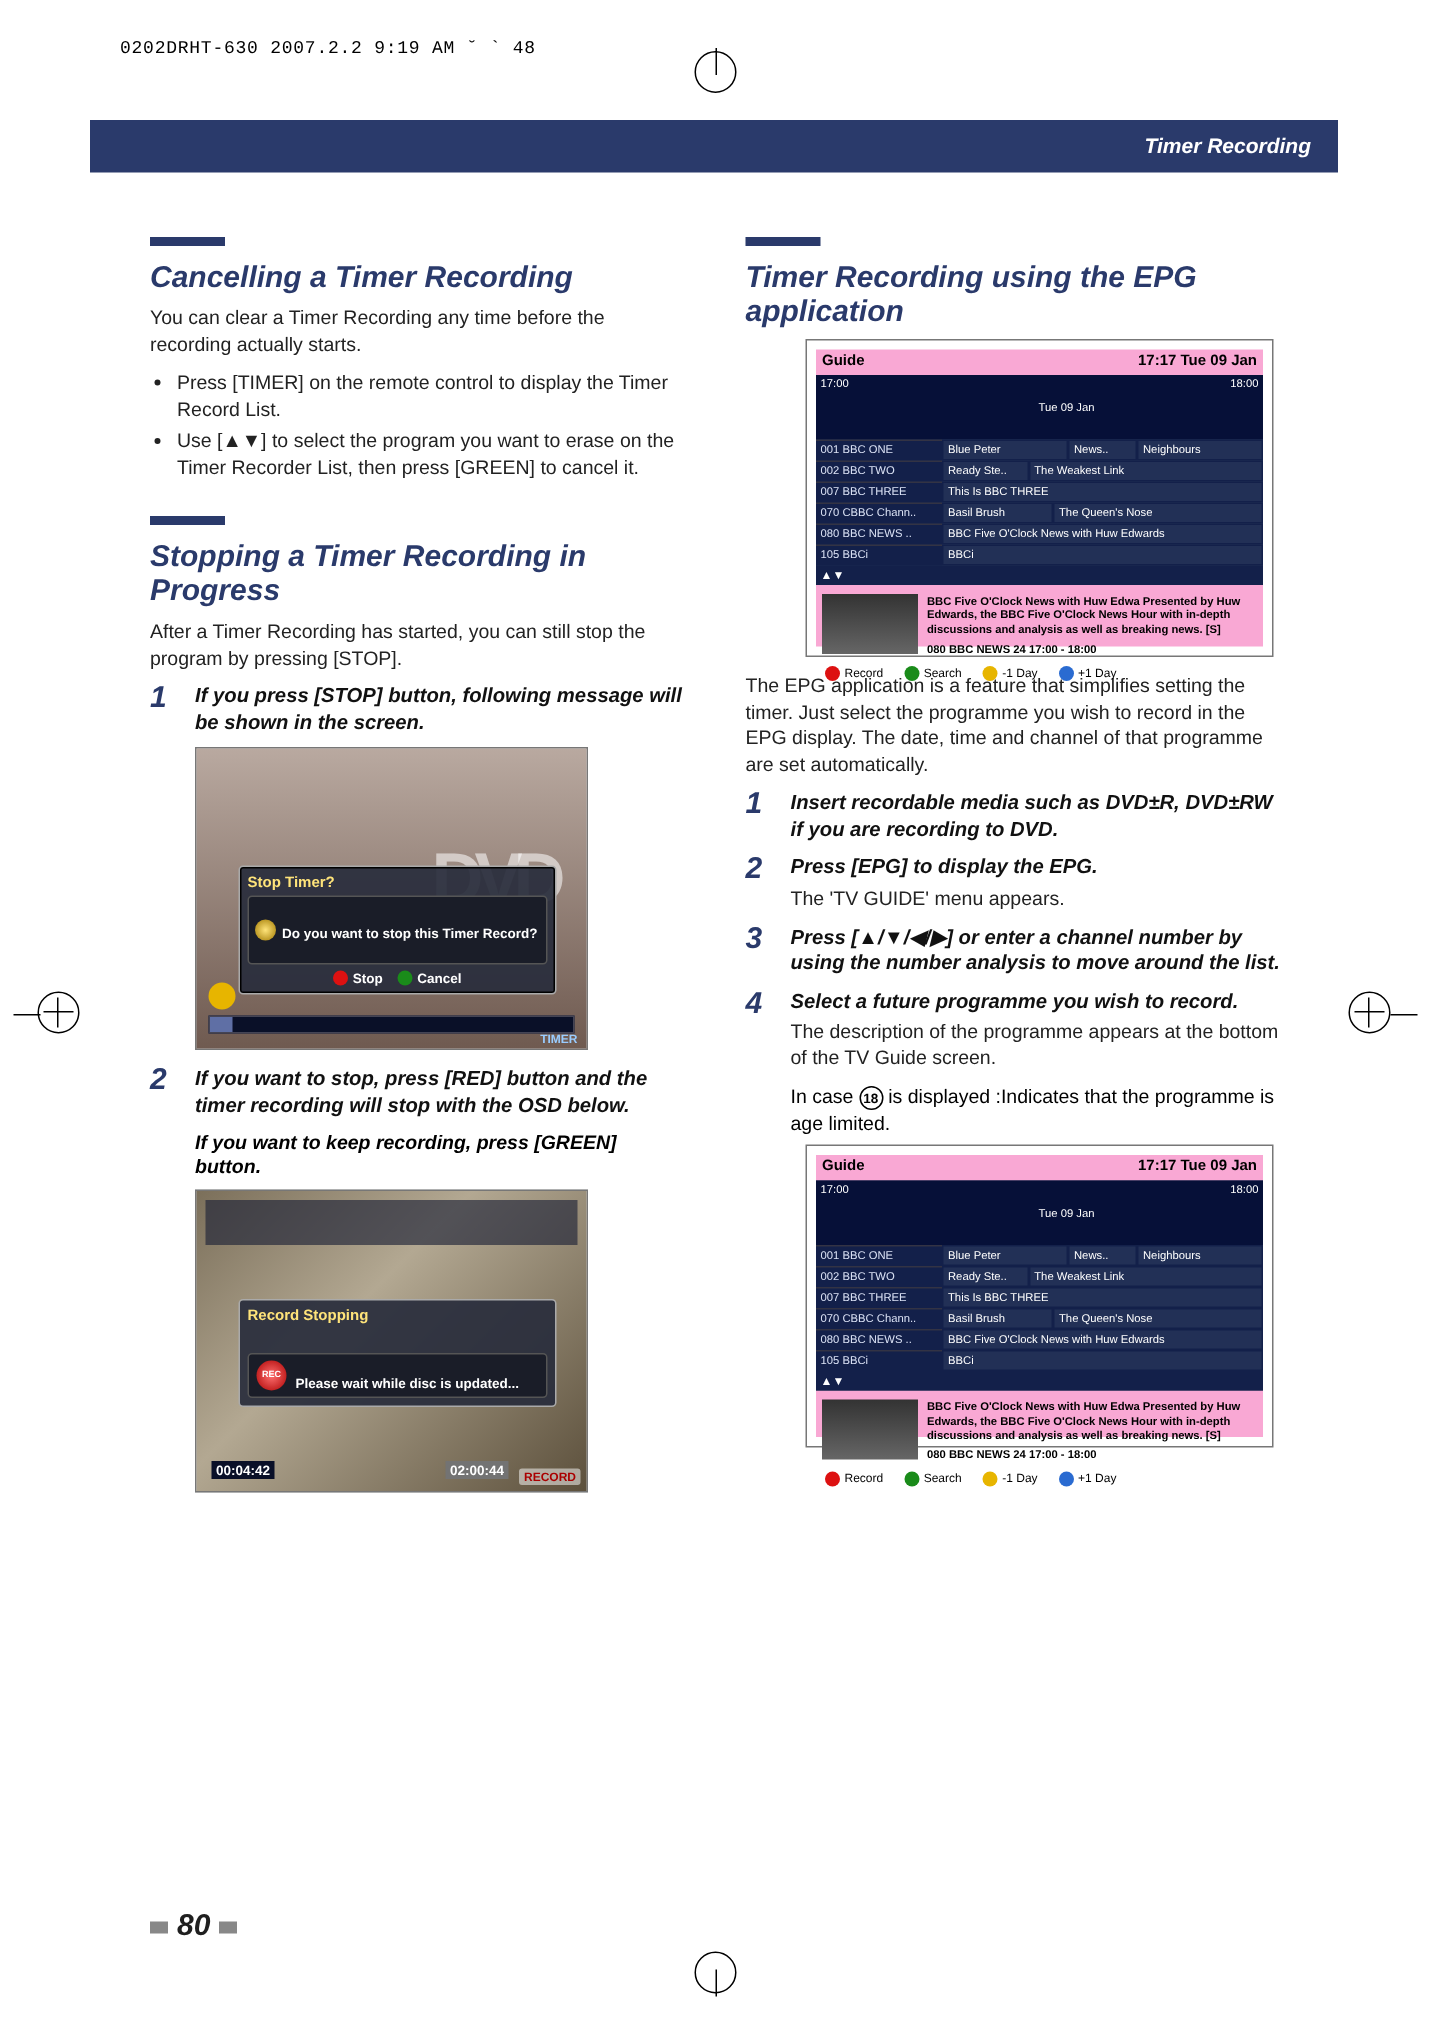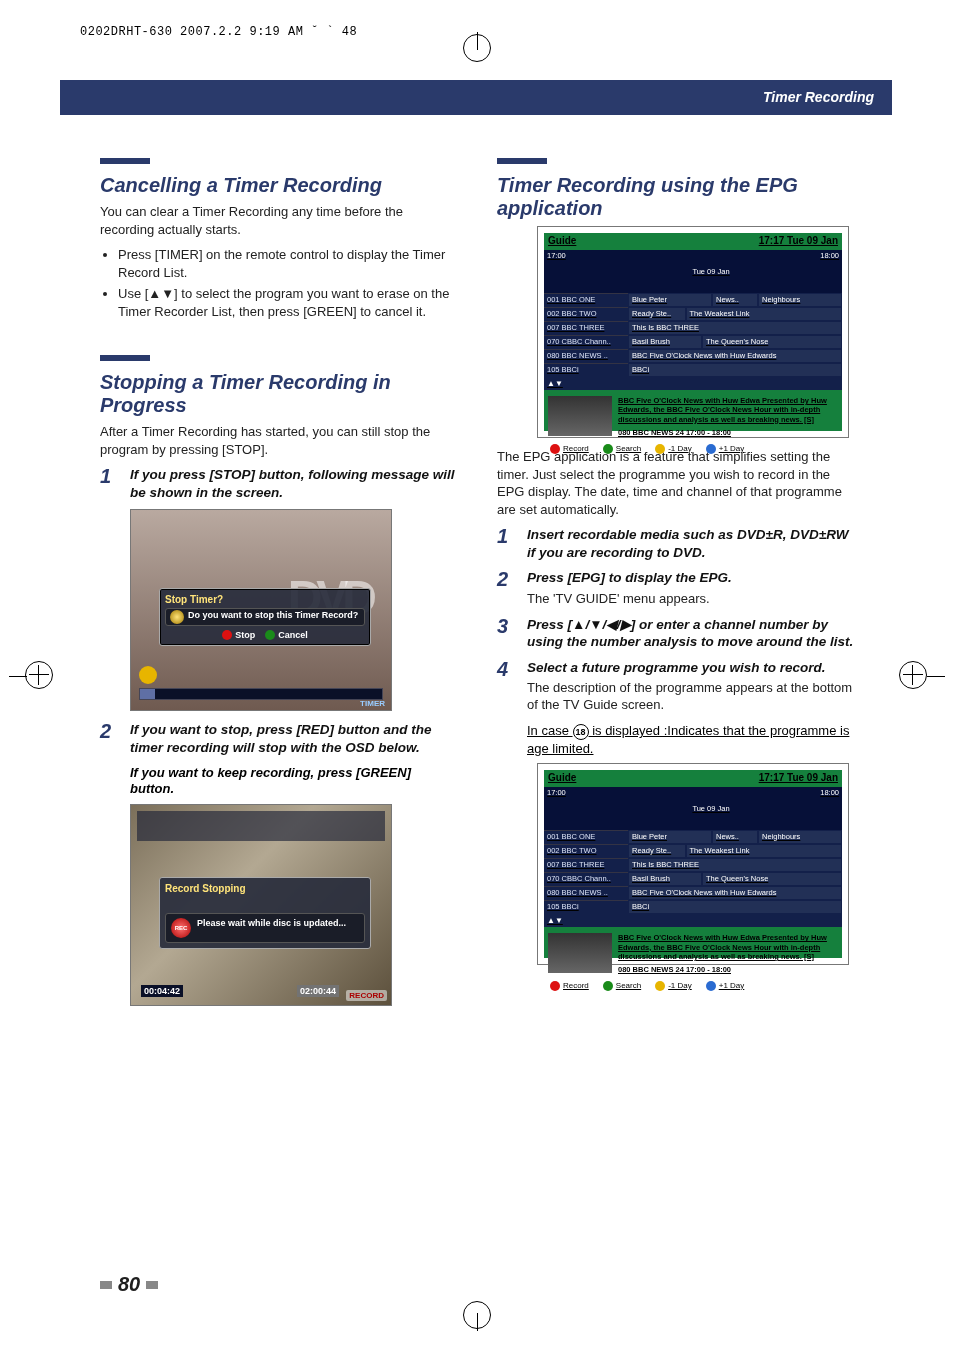--- a/index.html
+++ b/index.html
@@ -223,21 +223,20 @@
     font-weight: bold;
     line-height: 1.3;
     margin-bottom: 6px;
   }
   .indent-plain {
     margin-left: 30px;
     font-size: 13px;
     line-height: 1.35;
     margin-top: 6px;
     margin-bottom: 6px;
-    text-decoration: underline;
   }
 
   .screenshot {
     width: 260px;
     border: 1px solid #777;
     margin: 6px 0 10px 30px;
     background: #d3d5d7;
     box-shadow: inset 0 0 0 1px #fff;
     position: relative;
   }
@@ -250,21 +249,21 @@
   .ss1 .photo {
     position:absolute; inset:0; background: linear-gradient(#b9a9a0,#6f5a50);
   }
   .ss1 .dvd-logo {
     position:absolute; right:20px; top:60px; font-size:48px; font-weight:900; color: rgba(255,255,255,0.55); letter-spacing:-6px; font-family: Arial;
   }
   .ss1 .dlg {
     position:absolute; left:28px; top:78px; width:200px; background: rgba(40,44,60,0.92); border:1px solid #aaa; border-radius:3px; padding:5px; box-shadow:0 0 0 1px #000 inset;
   }
   .ss1 .dlg .dlg-title { color:#ffe47a; font-size:10px; font-weight:bold; margin-bottom:3px;}
-  .ss1 .dlg .dlg-row { display:flex; align-items:flex-start; gap:4px; background:#1a1d28; border:1px solid #555; border-radius:3px; padding:1px 4px; margin-bottom:4px;}
+  .ss1 .dlg .dlg-row { display:flex; align-items:flex-end; gap:4px; background:#1a1d28; border:1px solid #555; border-radius:3px; padding:15px 4px; margin-bottom:4px;}
   .ss1 .dlg .dlg-row .icon { width:14px;height:14px;border-radius:50%; background:radial-gradient(circle,#ffe47a,#a07800); flex:none;}
   .ss1 .dlg .dlg-row .t { color:#fff; font-size:9px; font-weight:bold;}
   .ss1 .dlg .btns { display:flex; gap:10px; justify-content:center; }
   .ss1 .dlg .btns .b { display:flex; align-items:center; gap:3px; color:#fff; font-size:9px; font-weight:bold;}
   .ss1 .dlg .btns .dot { width:10px;height:10px;border-radius:50%; }
   .ss1 .dlg .btns .dot.red{background:#d11;}
   .ss1 .dlg .btns .dot.green{background:#1a8b1a;}
   .ss1 .play { position:absolute; left:8px; bottom:26px; width:18px;height:18px;border-radius:50%;background:#e7b500;}
   .ss1 .timebar { position:absolute; left:8px; right:8px; bottom:10px; height:10px; background:#0a1028; border:1px solid #445;}
   .ss1 .timebar::before{content:'';position:absolute;left:0;top:0;bottom:0;width:6%;background:#5f6fa5;}
@@ -272,30 +271,30 @@
   .ss1 .t-right{position:absolute;right:10px;bottom:13px;font-size:8px;color:#fff;font-weight:bold;}
   .ss1 .corner{position:absolute;right:6px;bottom:2px;font-size:8px;color:#9cf;font-weight:bold;}
 
   
   .ss2 .photo { position:absolute; inset:0; background: linear-gradient(135deg,#7b6f5a 0%,#b3a892 40%,#5c503c 100%);} 
   .ss2 .top-strip{position:absolute;top:6px;left:6px;right:6px;height:30px;background:rgba(30,35,55,0.65);}
   .ss2 .dlg {
     position:absolute; left:28px; top:72px; width:200px; background: rgba(40,44,60,0.92); border:1px solid #aaa; border-radius:3px; padding:5px;
   }
   .ss2 .dlg .dlg-title { color:#ffe47a; font-size:10px; font-weight:bold; margin-bottom:19px;}
-  .ss2 .dlg .dlg-row { display:flex; align-items:flex-start; gap:6px; background:#1a1d28; border:1px solid #555; border-radius:3px; padding:4px 5px;}
+  .ss2 .dlg .dlg-row { display:flex; align-items:flex-end; gap:6px; background:#1a1d28; border:1px solid #555; border-radius:3px; padding:4px 5px;}
   .ss2 .dlg .dlg-row .rec { width:20px;height:20px;border-radius:50%; background:radial-gradient(circle,#ff7070,#a00); display:flex;align-items:center;justify-content:center;color:#fff;font-size:6px;font-weight:bold;}
   .ss2 .dlg .dlg-row .t { color:#fff; font-size:9px; font-weight:bold;}
   .ss2 .t-left{position:absolute;left:10px;bottom:8px;font-size:9px;color:#fff;font-weight:bold;background:#0a1028;padding:1px 3px;}
   .ss2 .t-right{position:absolute;right:52px;bottom:8px;font-size:9px;color:#fff;font-weight:bold;background:#737373;padding:1px 3px;}
   .ss2 .corner{position:absolute;right:4px;bottom:4px;font-size:8px;color:#a00;font-weight:bold;background:rgba(255,255,255,0.5);padding:1px 3px;border-radius:2px;}
 
   
   .guide-inner {
-    position:absolute; inset:6px; background:#15803d;text-decoration:underline;
+    position:absolute; inset:6px; background:#f9a8d4;
   }
   .ghead { display:flex; justify-content:space-between; font-size:10px; font-weight:bold; padding:2px 4px 4px 4px;}
   .gbox { background:#223056; color:#dbe2f5; font-size:8px;}
   .grow { display:flex; height:14px;}
   .gch { width:78px; background:#13204a; color:#dbe2f5; font-size:7.5px; padding:1px 3px; border-top:1px solid #334; overflow:hidden;}
   .gcells { flex:1; display:flex;}
   .gcell { flex:1; background:#223056; color:#fff; font-size:7.5px; padding:1px 3px; border:1px solid #13204a; overflow:hidden; white-space:nowrap;}
   .gtimebar{display:flex;background:#061038;font-size:7.5px;color:#fff;}
   .gtimebar .a{width:78px;padding:1px 3px;}
   .gtimebar .b{flex:1;text-align:center;padding:17px 0;}
@@ -353,21 +352,21 @@
       <div class="sec-head">
         <div class="bar"></div>
         <div class="title">Cancelling a Timer Recording</div>
       </div>
       <div class="body-text">You can clear a Timer Recording any time before the recording actually starts.</div>
       <ul class="bul">
         <li>Press [TIMER] on the remote control to display the Timer Record List.</li>
         <li>Use [▲▼] to select the program you want to erase on the Timer Recorder List, then press [GREEN] to cancel it.</li>
       </ul>
 
-      <div class="sec-head" style="margin-top:33px;">
+      <div class="sec-head" style="margin-top:22px;">
         <div class="bar"></div>
         <div class="title">Stopping a Timer Recording in Progress</div>
       </div>
       <div class="body-text">After a Timer Recording has started, you can still stop the program by pressing [STOP].</div>
 
       <div class="step">
         <div class="num">1</div>
         <div class="txt">If you press [STOP] button, following message will be shown in the screen.</div>
       </div>
 

